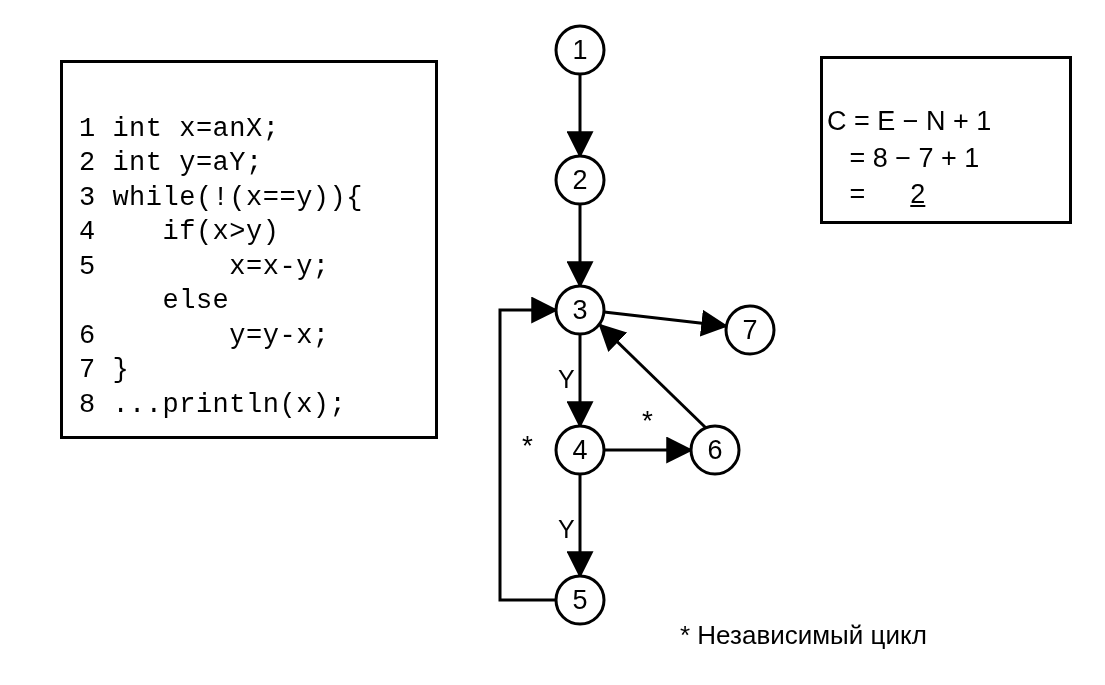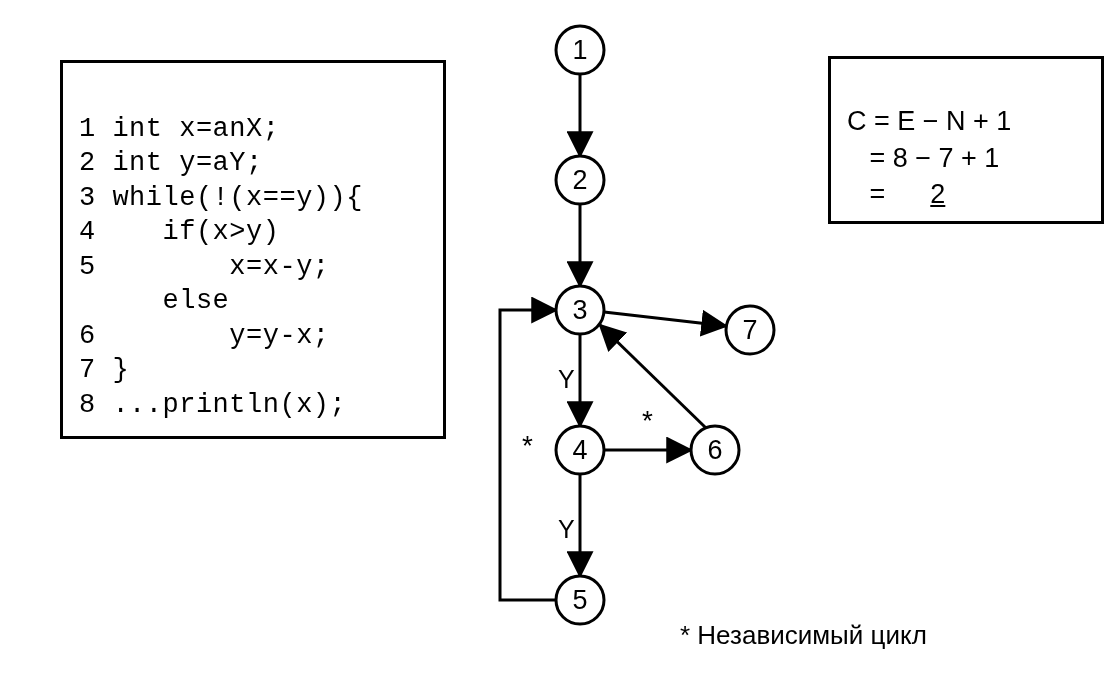--- a/index.html
+++ b/index.html
@@ -10,38 +10,37 @@
     position: relative;
     background: #fff;
     font-family: "Courier New", monospace;
   }
   .codebox {
     position: absolute;
     left: 60px;
     top: 60px;
     width: 340px;
     border: 3px solid #000;
-    padding: 14px 24px 14px 16px;
+    padding: 14px 16px 14px 16px;
     font-size: 27px;
     line-height: 1.28;
     white-space: pre;
     letter-spacing: 0.5px;
   }
   .formulabox {
     position: absolute;
     left: 820px;
     top: 56px;
     width: 238px;
     border: 3px solid #000;
-    padding: 8px 16px;
+    padding: 8px 4px;
     font-family: Arial, sans-serif;
     font-size: 27px;
     line-height: 1.35;
     white-space: pre;
-    margin-left: 8px;
   }
   .formulabox .ul { text-decoration: underline; }
   .graph {
     position: absolute;
     left: 430px;
     top: 10px;
     width: 460px;
     height: 668px;
   }
   .footnote {

